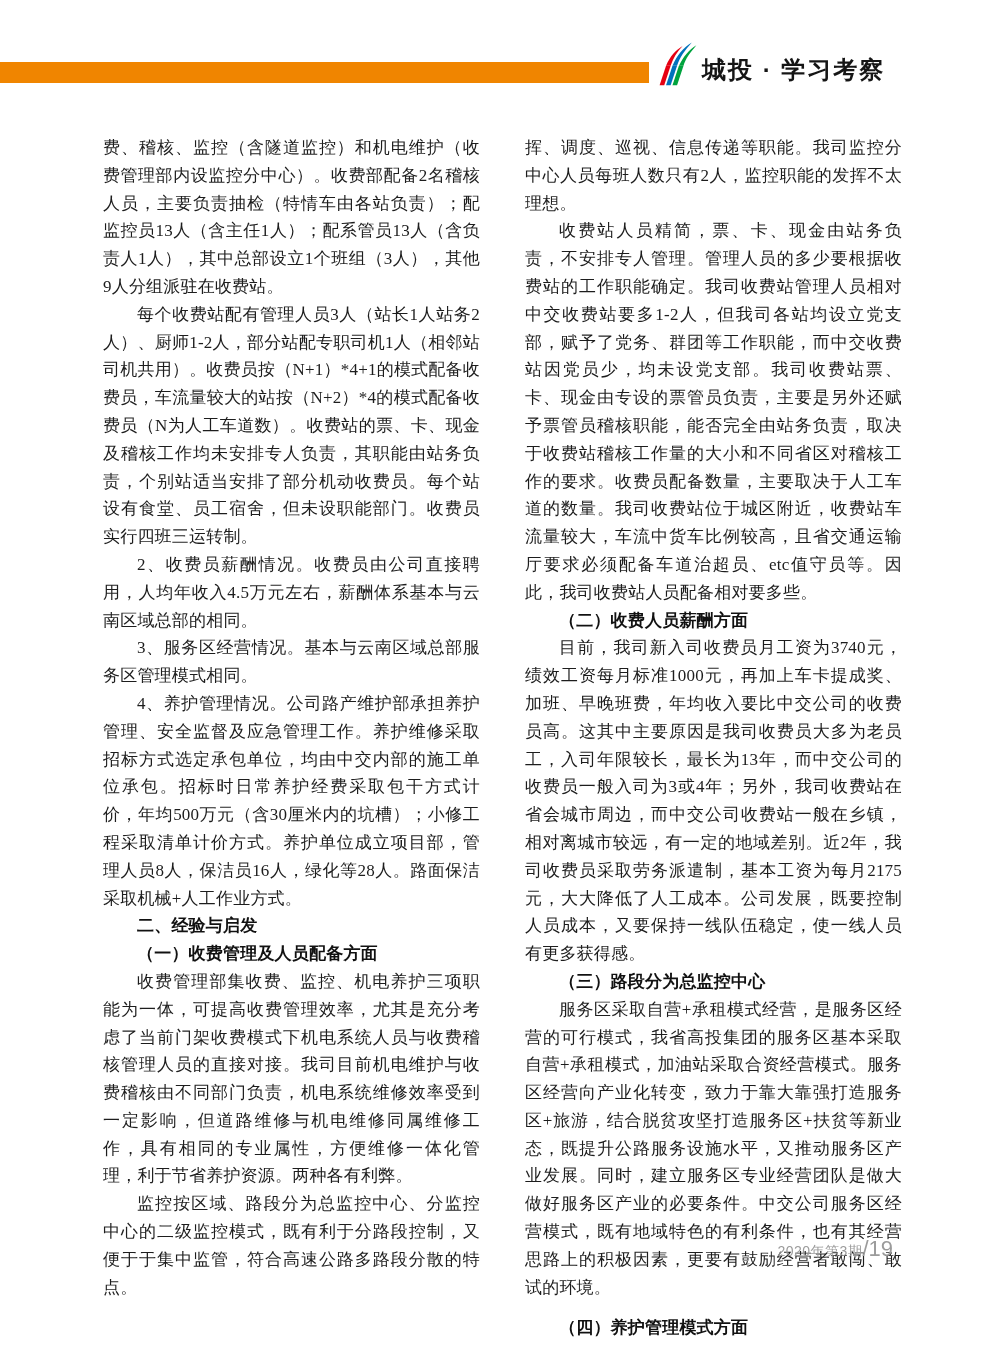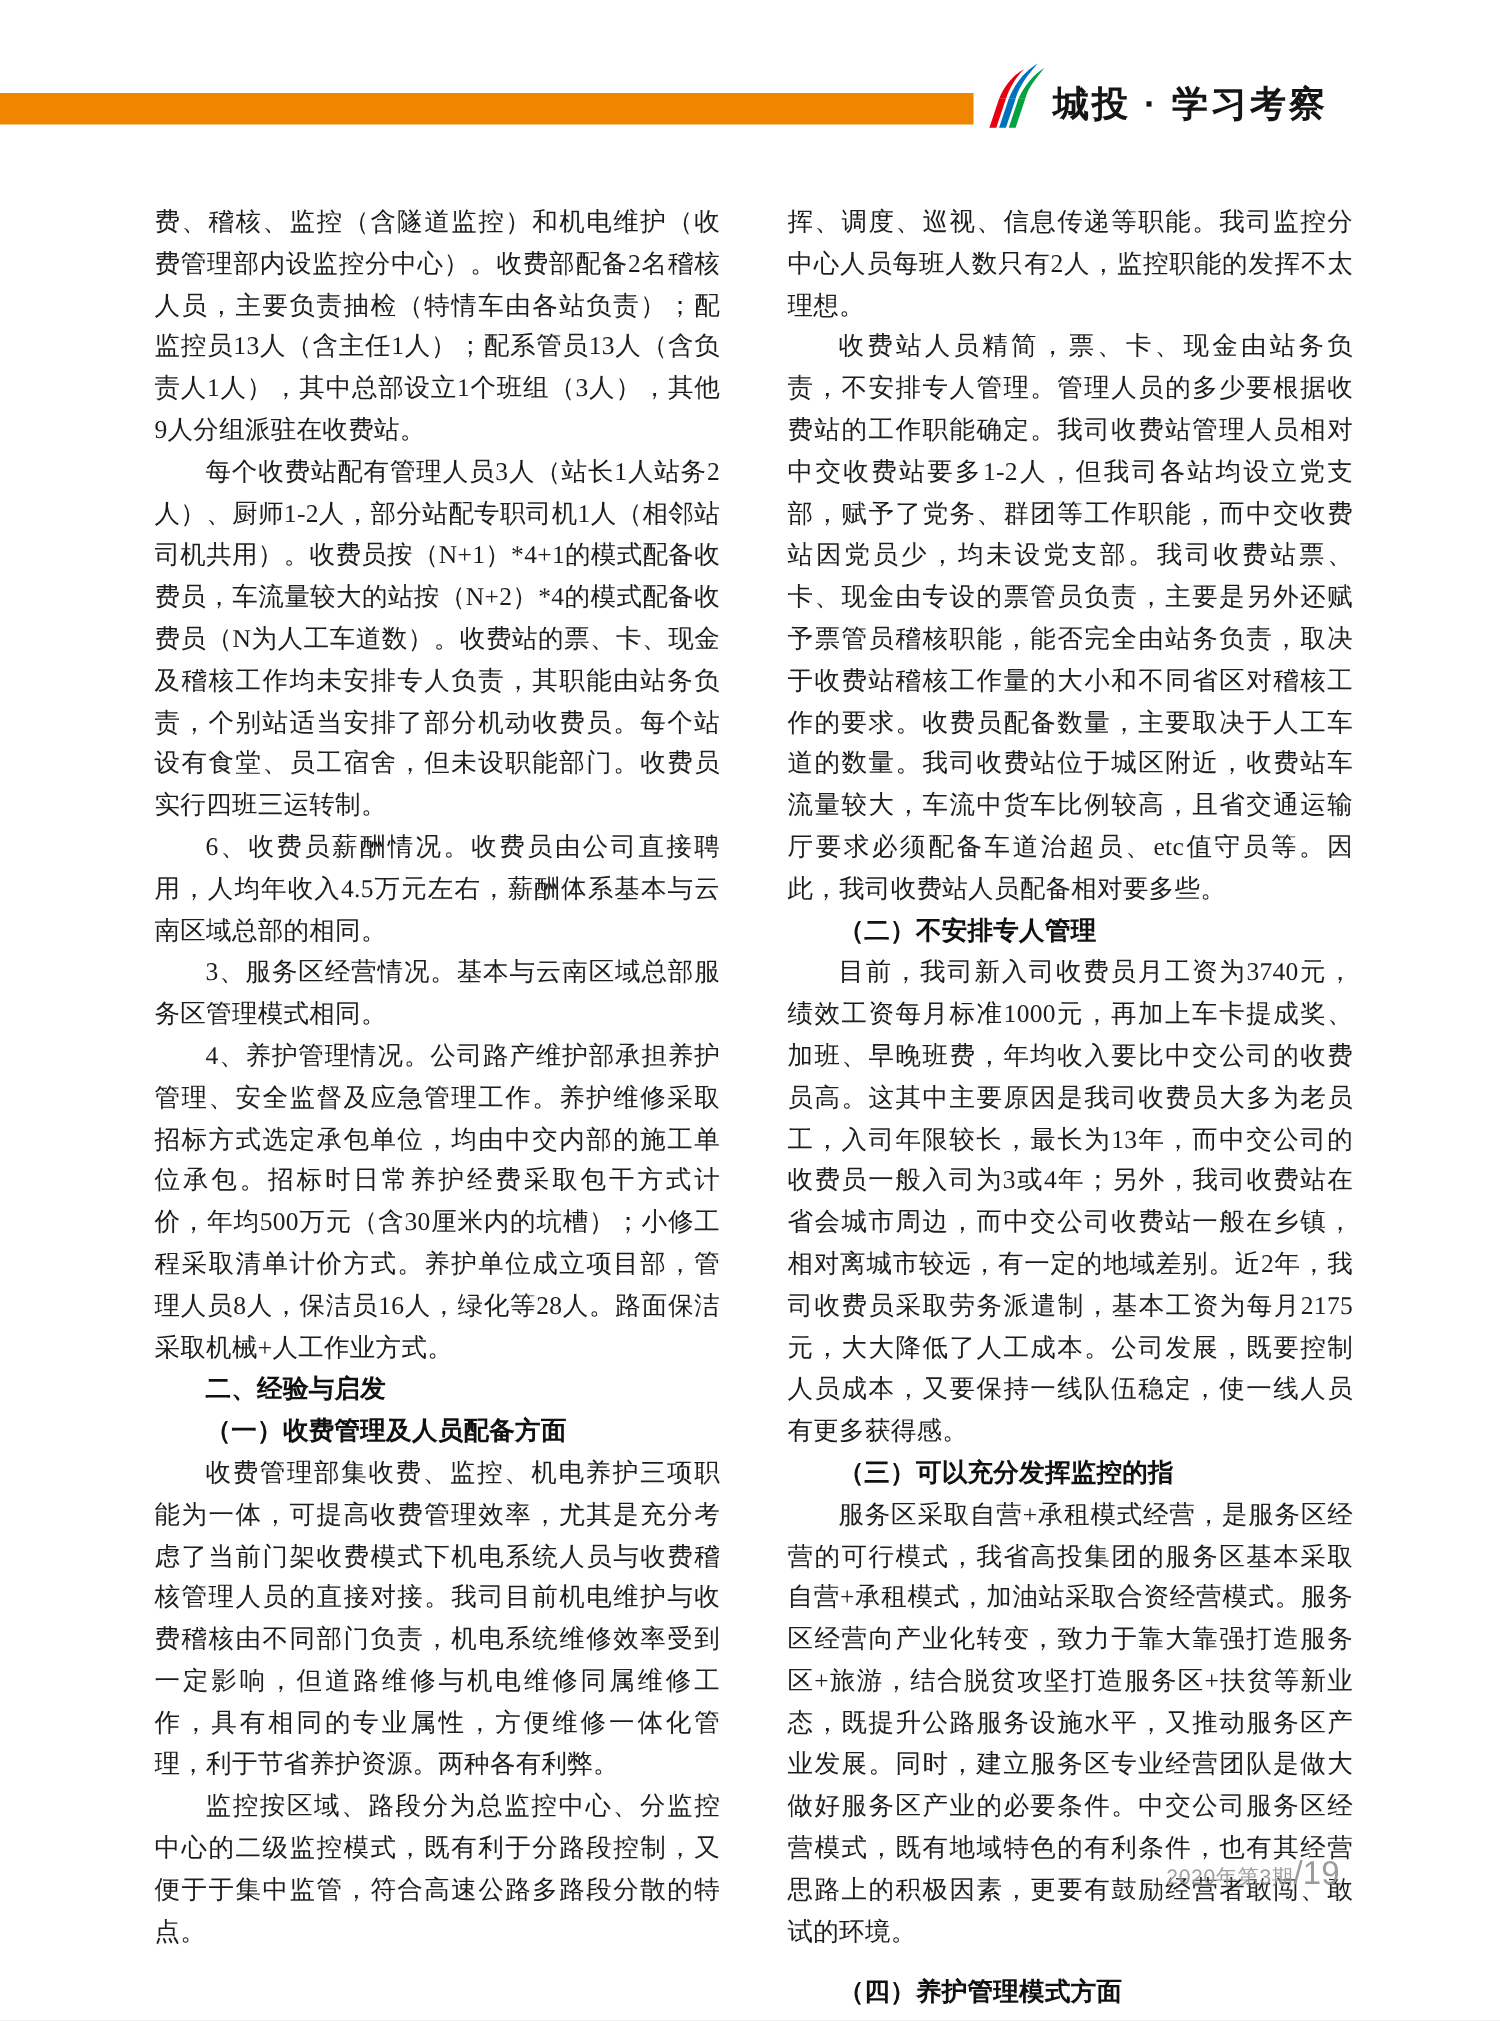--- a/index.html
+++ b/index.html
@@ -84,35 +84,35 @@
     <path d="M38,96 L52,54 L62,54 L48,96 Z" fill="#00a33e"></path>
   </svg>
 
   <div class="brand-title">城投 · 学习考察</div>
 
   <div class="columns">
 
     <section class="col">
       <p>费、稽核、监控（含隧道监控）和机电维护（收费管理部内设监控分中心）。收费部配备2名稽核人员，主要负责抽检（特情车由各站负责）；配监控员13人（含主任1人）；配系管员13人（含负责人1人），其中总部设立1个班组（3人），其他9人分组派驻在收费站。</p>
       <p class="ind">每个收费站配有管理人员3人（站长1人站务2人）、厨师1-2人，部分站配专职司机1人（相邻站司机共用）。收费员按（N+1）*4+1的模式配备收费员，车流量较大的站按（N+2）*4的模式配备收费员（N为人工车道数）。收费站的票、卡、现金及稽核工作均未安排专人负责，其职能由站务负责，个别站适当安排了部分机动收费员。每个站设有食堂、员工宿舍，但未设职能部门。收费员实行四班三运转制。</p>
-      <p class="ind">6、收费员薪酬情况。收费员由公司直接聘用，人均年收入4.5万元左右，薪酬体系基本与云南区域总部的相同。</p>
+      <p class="ind">2、收费员薪酬情况。收费员由公司直接聘用，人均年收入4.5万元左右，薪酬体系基本与云南区域总部的相同。</p>
       <p class="ind">3、服务区经营情况。基本与云南区域总部服务区管理模式相同。</p>
       <p class="ind">4、养护管理情况。公司路产维护部承担养护管理、安全监督及应急管理工作。养护维修采取招标方式选定承包单位，均由中交内部的施工单位承包。招标时日常养护经费采取包干方式计价，年均500万元（含30厘米内的坑槽）；小修工程采取清单计价方式。养护单位成立项目部，管理人员8人，保洁员16人，绿化等28人。路面保洁采取机械+人工作业方式。</p>
       <p class="h1">二、经验与启发</p>
       <p class="h2">（一）收费管理及人员配备方面</p>
       <p class="ind">收费管理部集收费、监控、机电养护三项职能为一体，可提高收费管理效率，尤其是充分考虑了当前门架收费模式下机电系统人员与收费稽核管理人员的直接对接。我司目前机电维护与收费稽核由不同部门负责，机电系统维修效率受到一定影响，但道路维修与机电维修同属维修工作，具有相同的专业属性，方便维修一体化管理，利于节省养护资源。两种各有利弊。</p>
       <p class="ind">监控按区域、路段分为总监控中心、分监控中心的二级监控模式，既有利于分路段控制，又便于于集中监管，符合高速公路多路段分散的特点。</p>
     </section>
 
     <section class="col">
       <p>挥、调度、巡视、信息传递等职能。我司监控分中心人员每班人数只有2人，监控职能的发挥不太理想。</p>
       <p class="ind">收费站人员精简，票、卡、现金由站务负责，不安排专人管理。管理人员的多少要根据收费站的工作职能确定。我司收费站管理人员相对中交收费站要多1-2人，但我司各站均设立党支部，赋予了党务、群团等工作职能，而中交收费站因党员少，均未设党支部。我司收费站票、卡、现金由专设的票管员负责，主要是另外还赋予票管员稽核职能，能否完全由站务负责，取决于收费站稽核工作量的大小和不同省区对稽核工作的要求。收费员配备数量，主要取决于人工车道的数量。我司收费站位于城区附近，收费站车流量较大，车流中货车比例较高，且省交通运输厅要求必须配备车道治超员、etc值守员等。因此，我司收费站人员配备相对要多些。</p>
-      <p class="h2">（二）不安排专人管理</p>
+      <p class="h2">（二）收费人员薪酬方面</p>
       <p class="ind">目前，我司新入司收费员月工资为3740元，绩效工资每月标准1000元，再加上车卡提成奖、加班、早晚班费，年均收入要比中交公司的收费员高。这其中主要原因是我司收费员大多为老员工，入司年限较长，最长为13年，而中交公司的收费员一般入司为3或4年；另外，我司收费站在省会城市周边，而中交公司收费站一般在乡镇，相对离城市较远，有一定的地域差别。近2年，我司收费员采取劳务派遣制，基本工资为每月2175元，大大降低了人工成本。公司发展，既要控制人员成本，又要保持一线队伍稳定，使一线人员有更多获得感。</p>
-      <p class="h2">（三）可以充分发挥监控的指</p>
+      <p class="h2">（三）路段分为总监控中心</p>
       <p class="ind">服务区采取自营+承租模式经营，是服务区经营的可行模式，我省高投集团的服务区基本采取自营+承租模式，加油站采取合资经营模式。服务区经营向产业化转变，致力于靠大靠强打造服务区+旅游，结合脱贫攻坚打造服务区+扶贫等新业态，既提升公路服务设施水平，又推动服务区产业发展。同时，建立服务区专业经营团队是做大做好服务区产业的必要条件。中交公司服务区经营模式，既有地域特色的有利条件，也有其经营思路上的积极因素，更要有鼓励经营者敢闯、敢试的环境。</p>
       <p class="h2 gap">（四）养护管理模式方面</p>
     </section>
 
   </div>
 
   <div class="folio">
     <span class="issue">2020年第3期</span><span class="pagenum">/19</span>
   </div>
 

